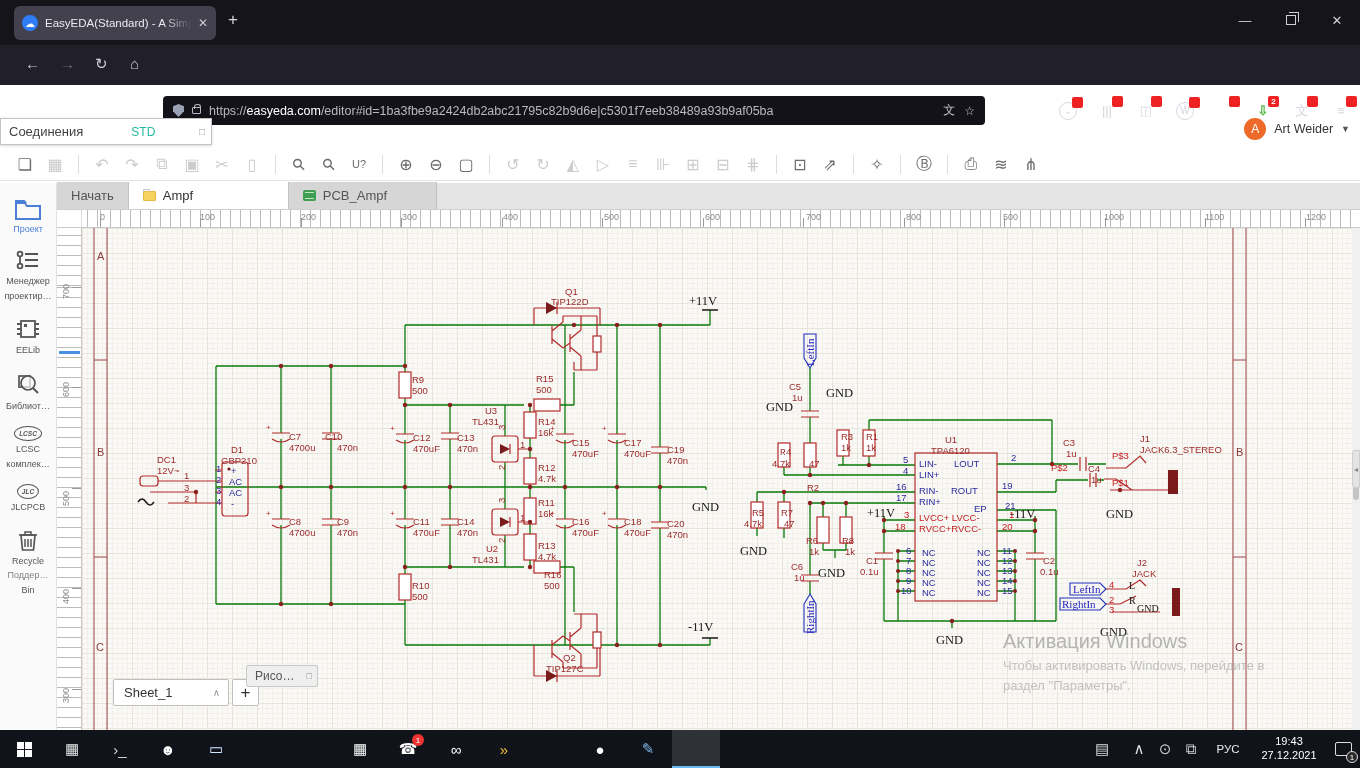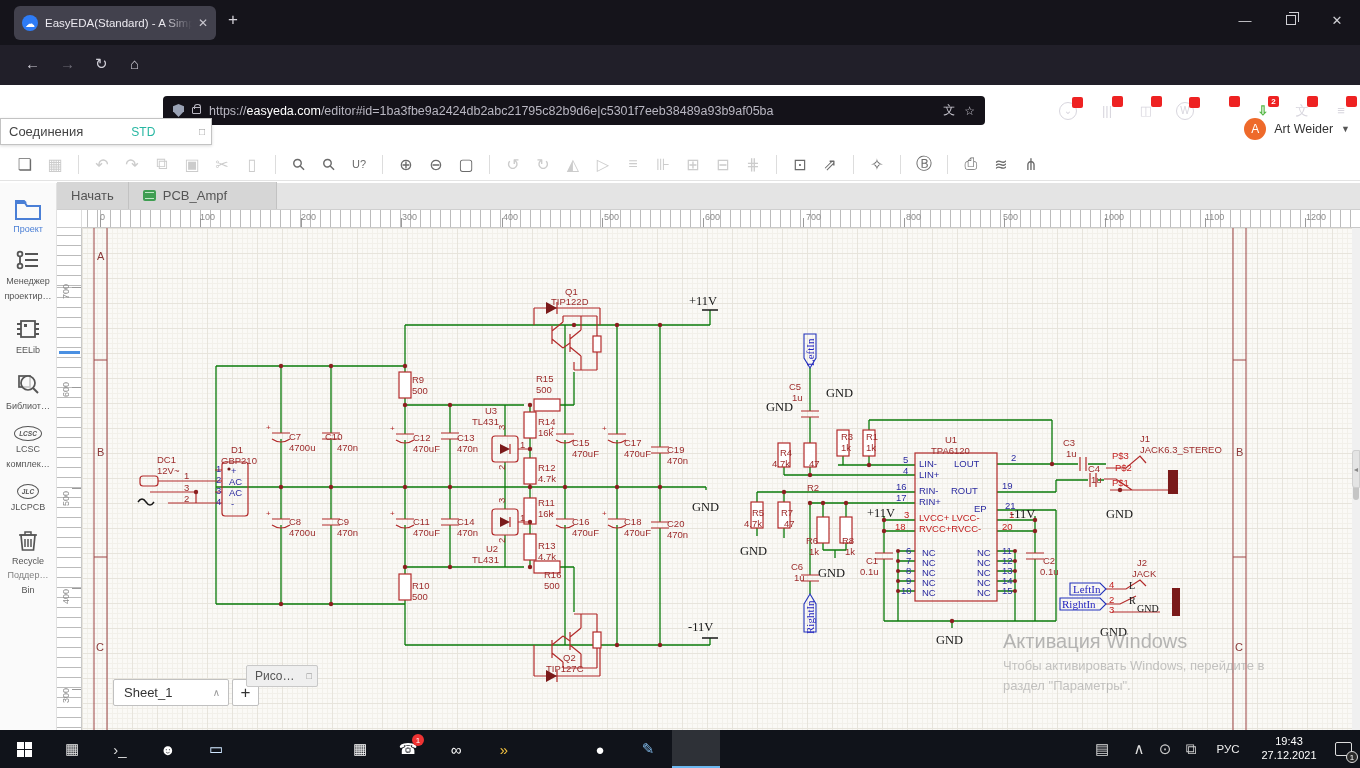--- a/index.html
+++ b/index.html
@@ -323,20 +323,24 @@
         <span>≋</span>
       </span>
       <span class="tico">
         <span>⋔</span>
       </span>
     </div>
 
   <div id="doctabs">
     <div class="dtab first">
         <span>Начать</span>
+      </div>
+    <div class="dtab active">
+        <span class="mini-folder yellow"></span>
+        <span>Ampf</span>
       </div>
     <div class="dtab pcb">
         <span class="pcb-ico"></span>
         <span>PCB_Ampf</span>
       </div>
   </div>
 
   <div id="sidebar">
     <div class="sbitem active">
       <svg width="30" height="24" viewBox="0 0 30 24">
@@ -653,21 +657,21 @@
         <span class="lbl n" style="left: 688px; top: 621px;">-11V</span>
         <span class="lbl bl rot" style="left: 805px; top: 366px;">LeftIn</span>
         <span class="lbl" style="left: 789px; top: 382px;">C5</span>
         <span class="lbl" style="left: 792px; top: 393px;">1u</span>
         <span class="lbl n" style="left: 766px; top: 401px;">GND</span>
         <span class="lbl n" style="left: 826px; top: 387px;">GND</span>
         <span class="lbl" style="left: 841px; top: 432px;">R3</span>
         <span class="lbl" style="left: 841px; top: 443px;">1k</span>
         <span class="lbl" style="left: 866px; top: 432px;">R1</span>
         <span class="lbl" style="left: 866px; top: 443px;">1k</span>
-        <span class="lbl" style="left: 780px; top: 448px;">R4</span>
+        <span class="lbl" style="left: 780px; top: 448px; font-family: Liberation Mono, monospace;">R4</span>
         <span class="lbl" style="left: 772px; top: 459px;">4.7k</span>
         <span class="lbl" style="left: 807px; top: 448px; margin-top: 35px;">R2</span>
         <span class="lbl" style="left: 809px; top: 459px;">47</span>
         <span class="lbl" style="left: 945px; top: 435px;">U1</span>
         <span class="lbl" style="left: 931px; top: 446px;">TPA6120</span>
         <span class="lbl b" style="left: 903px; top: 455px;">5</span>
         <span class="lbl b" style="left: 903px; top: 466px;">4</span>
         <span class="lbl b" style="left: 896px; top: 482px;">16</span>
         <span class="lbl b" style="left: 896px; top: 493px;">17</span>
         <span class="lbl b" style="left: 919px; top: 459px;">LIN-</span>
@@ -726,21 +730,21 @@
         <span class="lbl" style="left: 842px; top: 536px;">R8</span>
         <span class="lbl" style="left: 845px; top: 547px;">1k</span>
         <span class="lbl n" style="left: 936px; top: 634px;">GND</span>
         <span class="lbl" style="left: 1063px; top: 438px;">C3</span>
         <span class="lbl" style="left: 1066px; top: 449px;">1u</span>
         <span class="lbl" style="left: 1088px; top: 464px;">C4</span>
         <span class="lbl" style="left: 1091px; top: 475px;">1u</span>
         <span class="lbl" style="left: 1140px; top: 434px;">J1</span>
         <span class="lbl" style="left: 1140px; top: 445px;">JACK6.3_STEREO</span>
         <span class="lbl rp" style="left: 1112px; top: 451px;">P$3</span>
-        <span class="lbl rp" style="left: 1115px; top: 463px; text-align: right;">P$2</span>
+        <span class="lbl rp" style="left: 1051px; top: 463px; text-align: right;">P$2</span>
         <span class="lbl rp" style="left: 1112px; top: 478px;">P$1</span>
         <span class="lbl n" style="left: 1106px; top: 508px;">GND</span>
         <span class="lbl" style="left: 1137px; top: 558px;">J2</span>
         <span class="lbl" style="left: 1132px; top: 569px;">JACK</span>
         <span class="lbl bl" style="left: 1073px; top: 584px;">LeftIn</span>
         <span class="lbl bl" style="left: 1062px; top: 599px;">RightIn</span>
         <span class="lbl rp" style="left: 1109px; top: 580px;">4</span>
         <span class="lbl rp" style="left: 1109px; top: 595px;">2</span>
         <span class="lbl rp" style="left: 1109px; top: 605px;">3</span>
         <span class="lbl nf" style="left: 1129px; top: 581px;">L</span>

